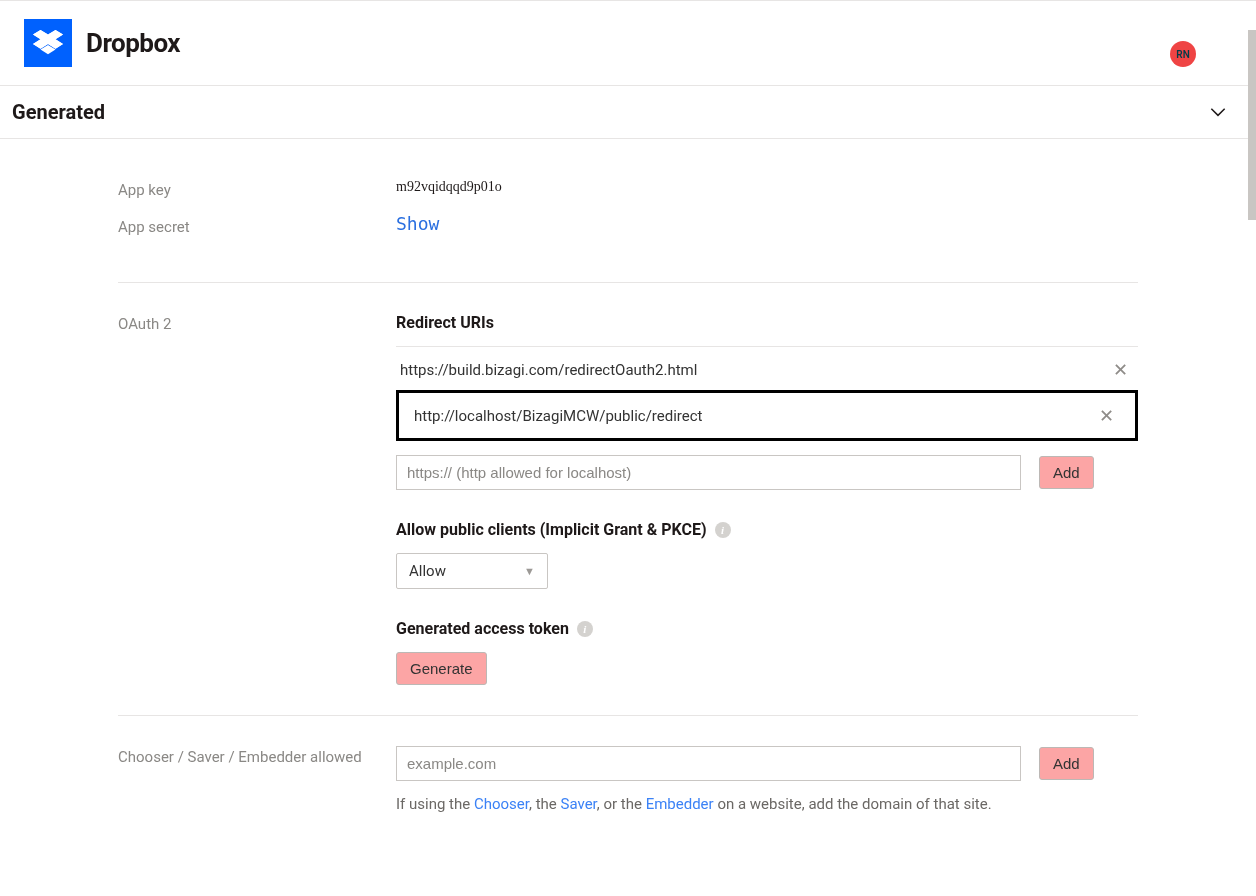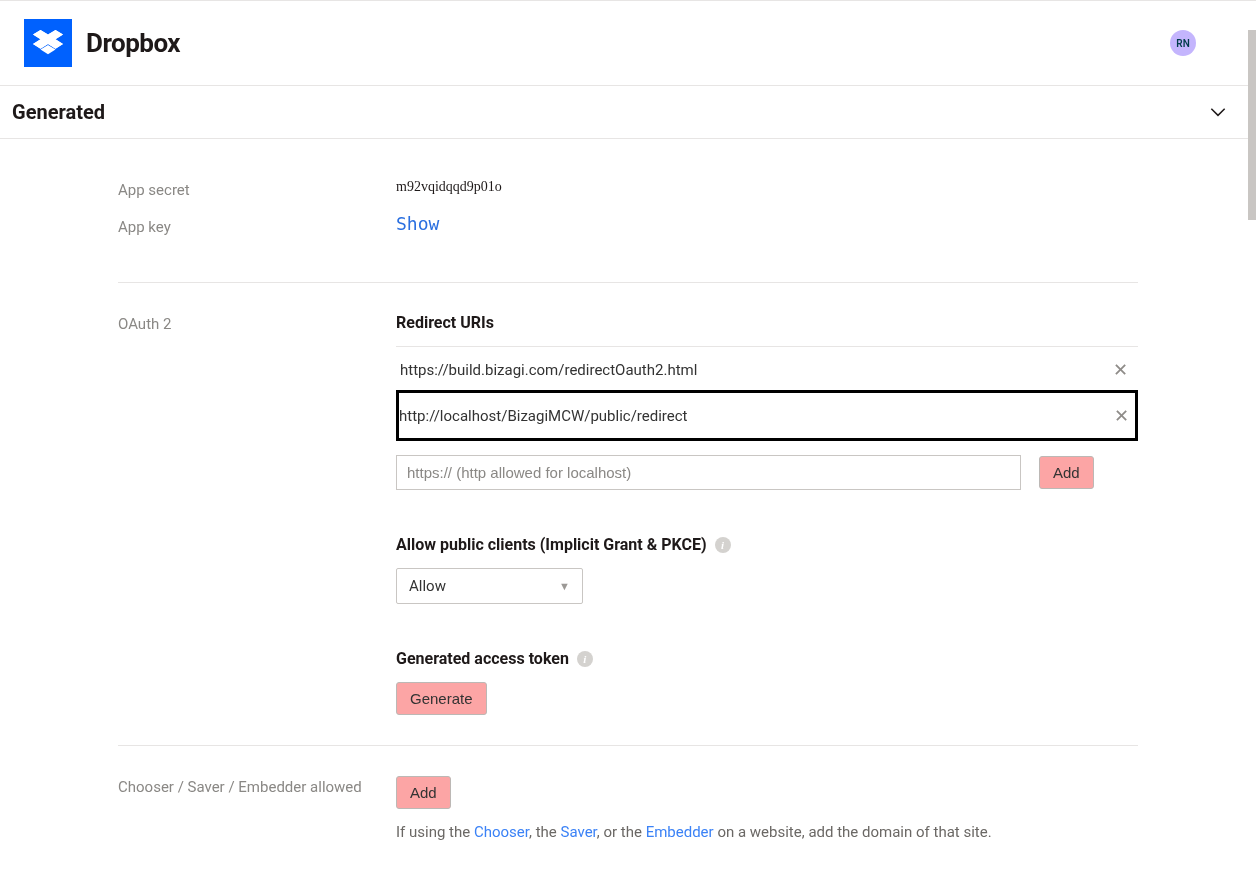--- a/index.html
+++ b/index.html
@@ -2,35 +2,35 @@
 <html><head>
 <meta charset="utf-8">
 <style>
   * { box-sizing: border-box; }
   body {
     margin: 0; padding: 0;
     font-family: -apple-system, BlinkMacSystemFont, "Segoe UI", Roboto, Helvetica, Arial, sans-serif;
     color: #1e1919; background: #fff; font-size: 15px;
   }
   .topbar {
-    display: flex; align-items: center; justify-content: space-between;
+    display: flex; align-items: flex-end; justify-content: space-between;
     padding: 18px 24px 18px 24px;
     border-bottom: 1px solid #e7e5e4;
     border-top: 1px solid #e7e5e4;
   }
   .brand { display: flex; align-items: center; gap: 14px; }
   .logo {
     width: 48px; height: 48px; background: #0061fe;
     display: flex; align-items: center; justify-content: center;
   }
   .logo svg { width: 30px; height: 30px; fill: #fff; }
   .brandname { font-size: 26px; font-weight: 700; letter-spacing: -0.5px; }
   .avatar {
     width: 26px; height: 26px; border-radius: 50%;
-    background: #c4b5fd; color: #003c4a; font-size: 10px;
+    background: #ef4444; color: #003c4a; font-size: 10px;
     font-weight: 600; display: flex; align-items: center; justify-content: center;
     margin-right: 36px;
   }
   .subheader {
     display: flex; align-items: center; justify-content: space-between;
     padding: 14px 12px 14px 12px;
     border-bottom: 1px solid #e7e5e4;
   }
   .subheader-title { font-size: 20px; font-weight: 700; }
   .chev { width: 20px; height: 20px; margin-right: 16px; }
@@ -43,41 +43,41 @@
     border-bottom: 1px solid #e7e5e4;
     margin-bottom: 30px;
   }
   .sect.nosep { border-bottom: none; margin-bottom: 0; padding-bottom: 0;}
   .leftcol { width: 278px; flex: 0 0 278px; color: #8a8885; font-size: 15px; }
   .leftcol .lbl { display: block; margin-bottom: 14px; line-height: 1.5;}
   .rightcol { flex: 1; }
   .mono { font-family: Liberation Serif, serif; font-size: 14px; }
   .link-show { color: #2a6fe0; font-family: ui-monospace, Menlo, Consolas, monospace; font-size: 18px; cursor: pointer;}
   .h3 { font-weight: 700; font-size: 16px; margin: 0 0 14px 0; }
-  .h3.withinfo { display:flex; align-items:center; gap:8px; margin-top:45px;text-align:right;}
+  .h3.withinfo { display:flex; align-items:center; gap:8px; margin-top:30px;text-align:right;}
   .uri-list { border-top: 1px solid #e7e5e4; margin-bottom: 14px; }
   .uri-row {
     display: flex; align-items: center; justify-content: space-between;
     padding: 12px 4px; font-size: 15px; color: #333;
   }
-  .uri-row.highlight { border: 3px solid #000; padding: 12px 0; margin-top:-2px; }
+  .uri-row.highlight { border: 3px solid #000; padding: 12px 15px; margin-top:-2px; }
   .x-icon { font-size: 18px; color: #8f8c89; cursor: pointer; padding: 0 6px;}
   .inputrow { display:flex; align-items:center; gap: 18px; margin-bottom: 14px;}
   .text-input {
     flex: 0 0 625px; width: 625px;
     border: 1px solid #c9c6c3; padding: 8px 10px; font-size: 15px;
     color: #333; background:#fff;
   }
   .text-input::placeholder { color: #8a8885; }
   .btn {
     border: 1px solid #bcb8b5; background: #fca5a5; color: #333;
     font-size: 15px; padding: 7px 13px; border-radius: 3px; cursor:pointer;
   }
   .select {
-    border: 1px solid #c9c6c3; background:#fff; width: 187px;
+    border: 1px solid #c9c6c3; background:#fff; width: 152px;
     display:flex; align-items:center; justify-content:space-between;
     padding: 8px 12px; font-size:15px; color:#333; border-radius:2px;
   }
   .select .caret { color:#9c9996; font-size:11px;}
   .info-icon {
     display:inline-flex; width:16px; height:16px; border-radius:50%;
     background:#d4d2cf; color:#fff; font-size:11px; font-style:italic;
     font-family: Georgia, serif;
     align-items:center; justify-content:center; font-weight:700;
   }
@@ -111,22 +111,22 @@
   <div class="subheader-title">Generated</div>
   <svg class="chev" viewBox="0 0 24 24" fill="none" stroke="#1e1919" stroke-width="1.8">
       <polyline points="4 8 12 16 20 8"></polyline>
     </svg>
 </div>
 
 <div class="page">
 
   <div class="sect">
     <div class="leftcol">
+      <span class="lbl">App key</span>
       <span class="lbl">App secret</span>
-      <span class="lbl">App key</span>
     </div>
     <div class="rightcol">
       <div class="row-val">
         <span class="mono">m92vqidqqd9p01o</span>
       </div>
       <div class="row-val">
         <span class="link-show">Show</span>
       </div>
     </div>
   </div>
@@ -172,20 +172,21 @@
       
     </div>
   </div>
 
   <div class="sect lastsect nosep">
     <div class="leftcol">
       <span class="lbl">Chooser / Saver / Embedder allowed</span>
     </div>
     <div class="rightcol">
       <div class="inputrow">
+        <input class="text-input" type="text" placeholder="example.com" style="">
         <button class="btn">Add</button>
       </div>
       <div class="hint">
         <span>If using the </span><a href="#">Chooser</a><span>, the </span><a href="#">Saver</a><span>, or the </span><a href="#">Embedder</a><span> on a website, add the domain of that site.</span>
       </div>
     </div>
   </div>
 
 </div>
 

